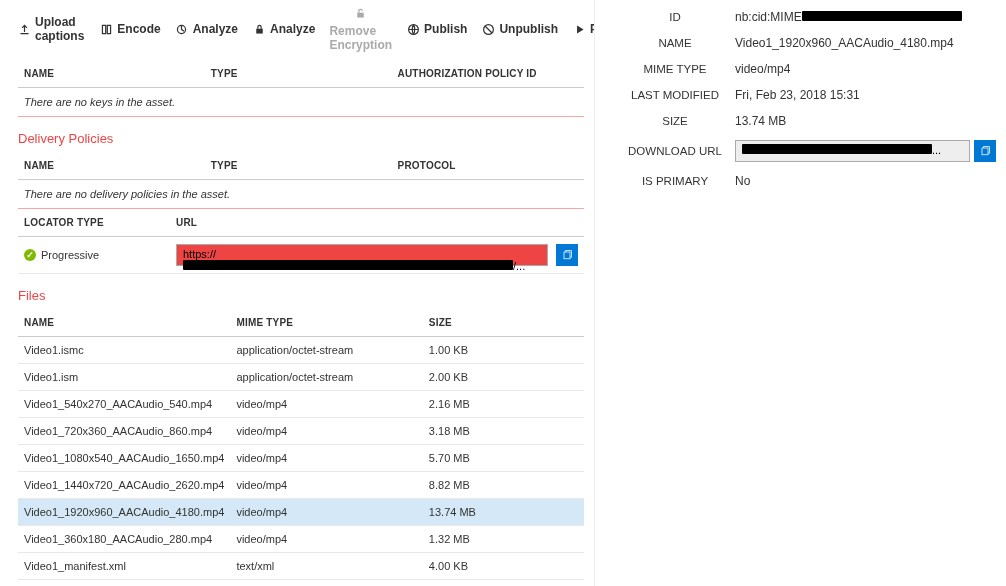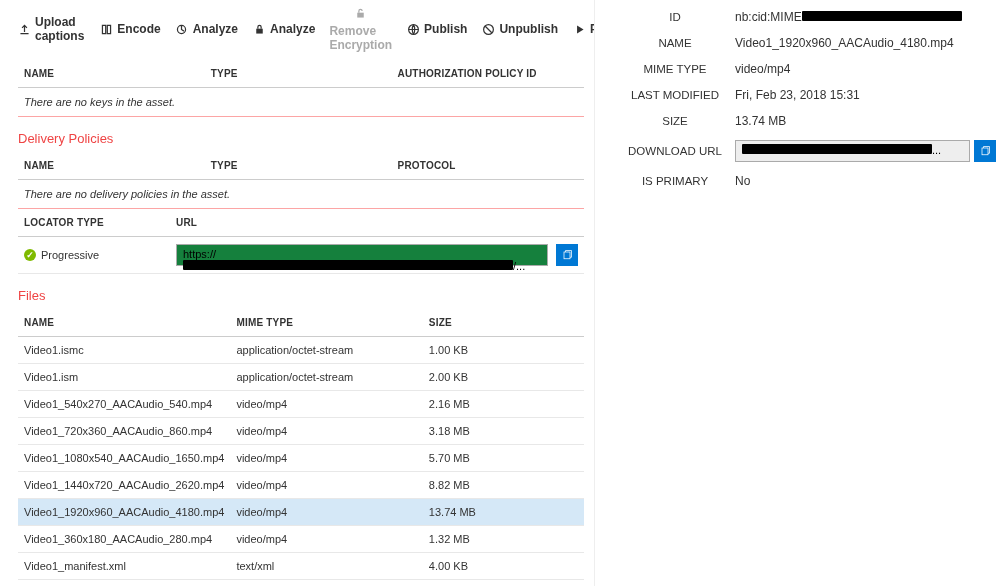--- a/index.html
+++ b/index.html
@@ -79,21 +79,21 @@
     font-style: italic;
   }
   tr.selected td { background: #d5e8f7; }
   
   .url-row { display: flex; align-items: center; gap: 8px; }
   .locator-col { width: 140px; display: flex; align-items: center; gap: 5px; }
   .check-icon { width:12px; height:12px; border-radius:50%; background:#7fba00; display:inline-flex; align-items:center; justify-content:center; color:#fff; font-size:9px; font-weight:bold;}
   .url-input {
     flex: 1;
     border: 1px solid #aaa;
-    background: #15803d;
+    background: #ef4444;
     padding: 3px 6px;
     font-size: 11px;
     color: #000;
     height: 22px;
   }
   .copy-btn {
     width: 22px; height: 22px;
     background: #0078d4;
     display: flex; align-items: center; justify-content: center;
     cursor: pointer;

